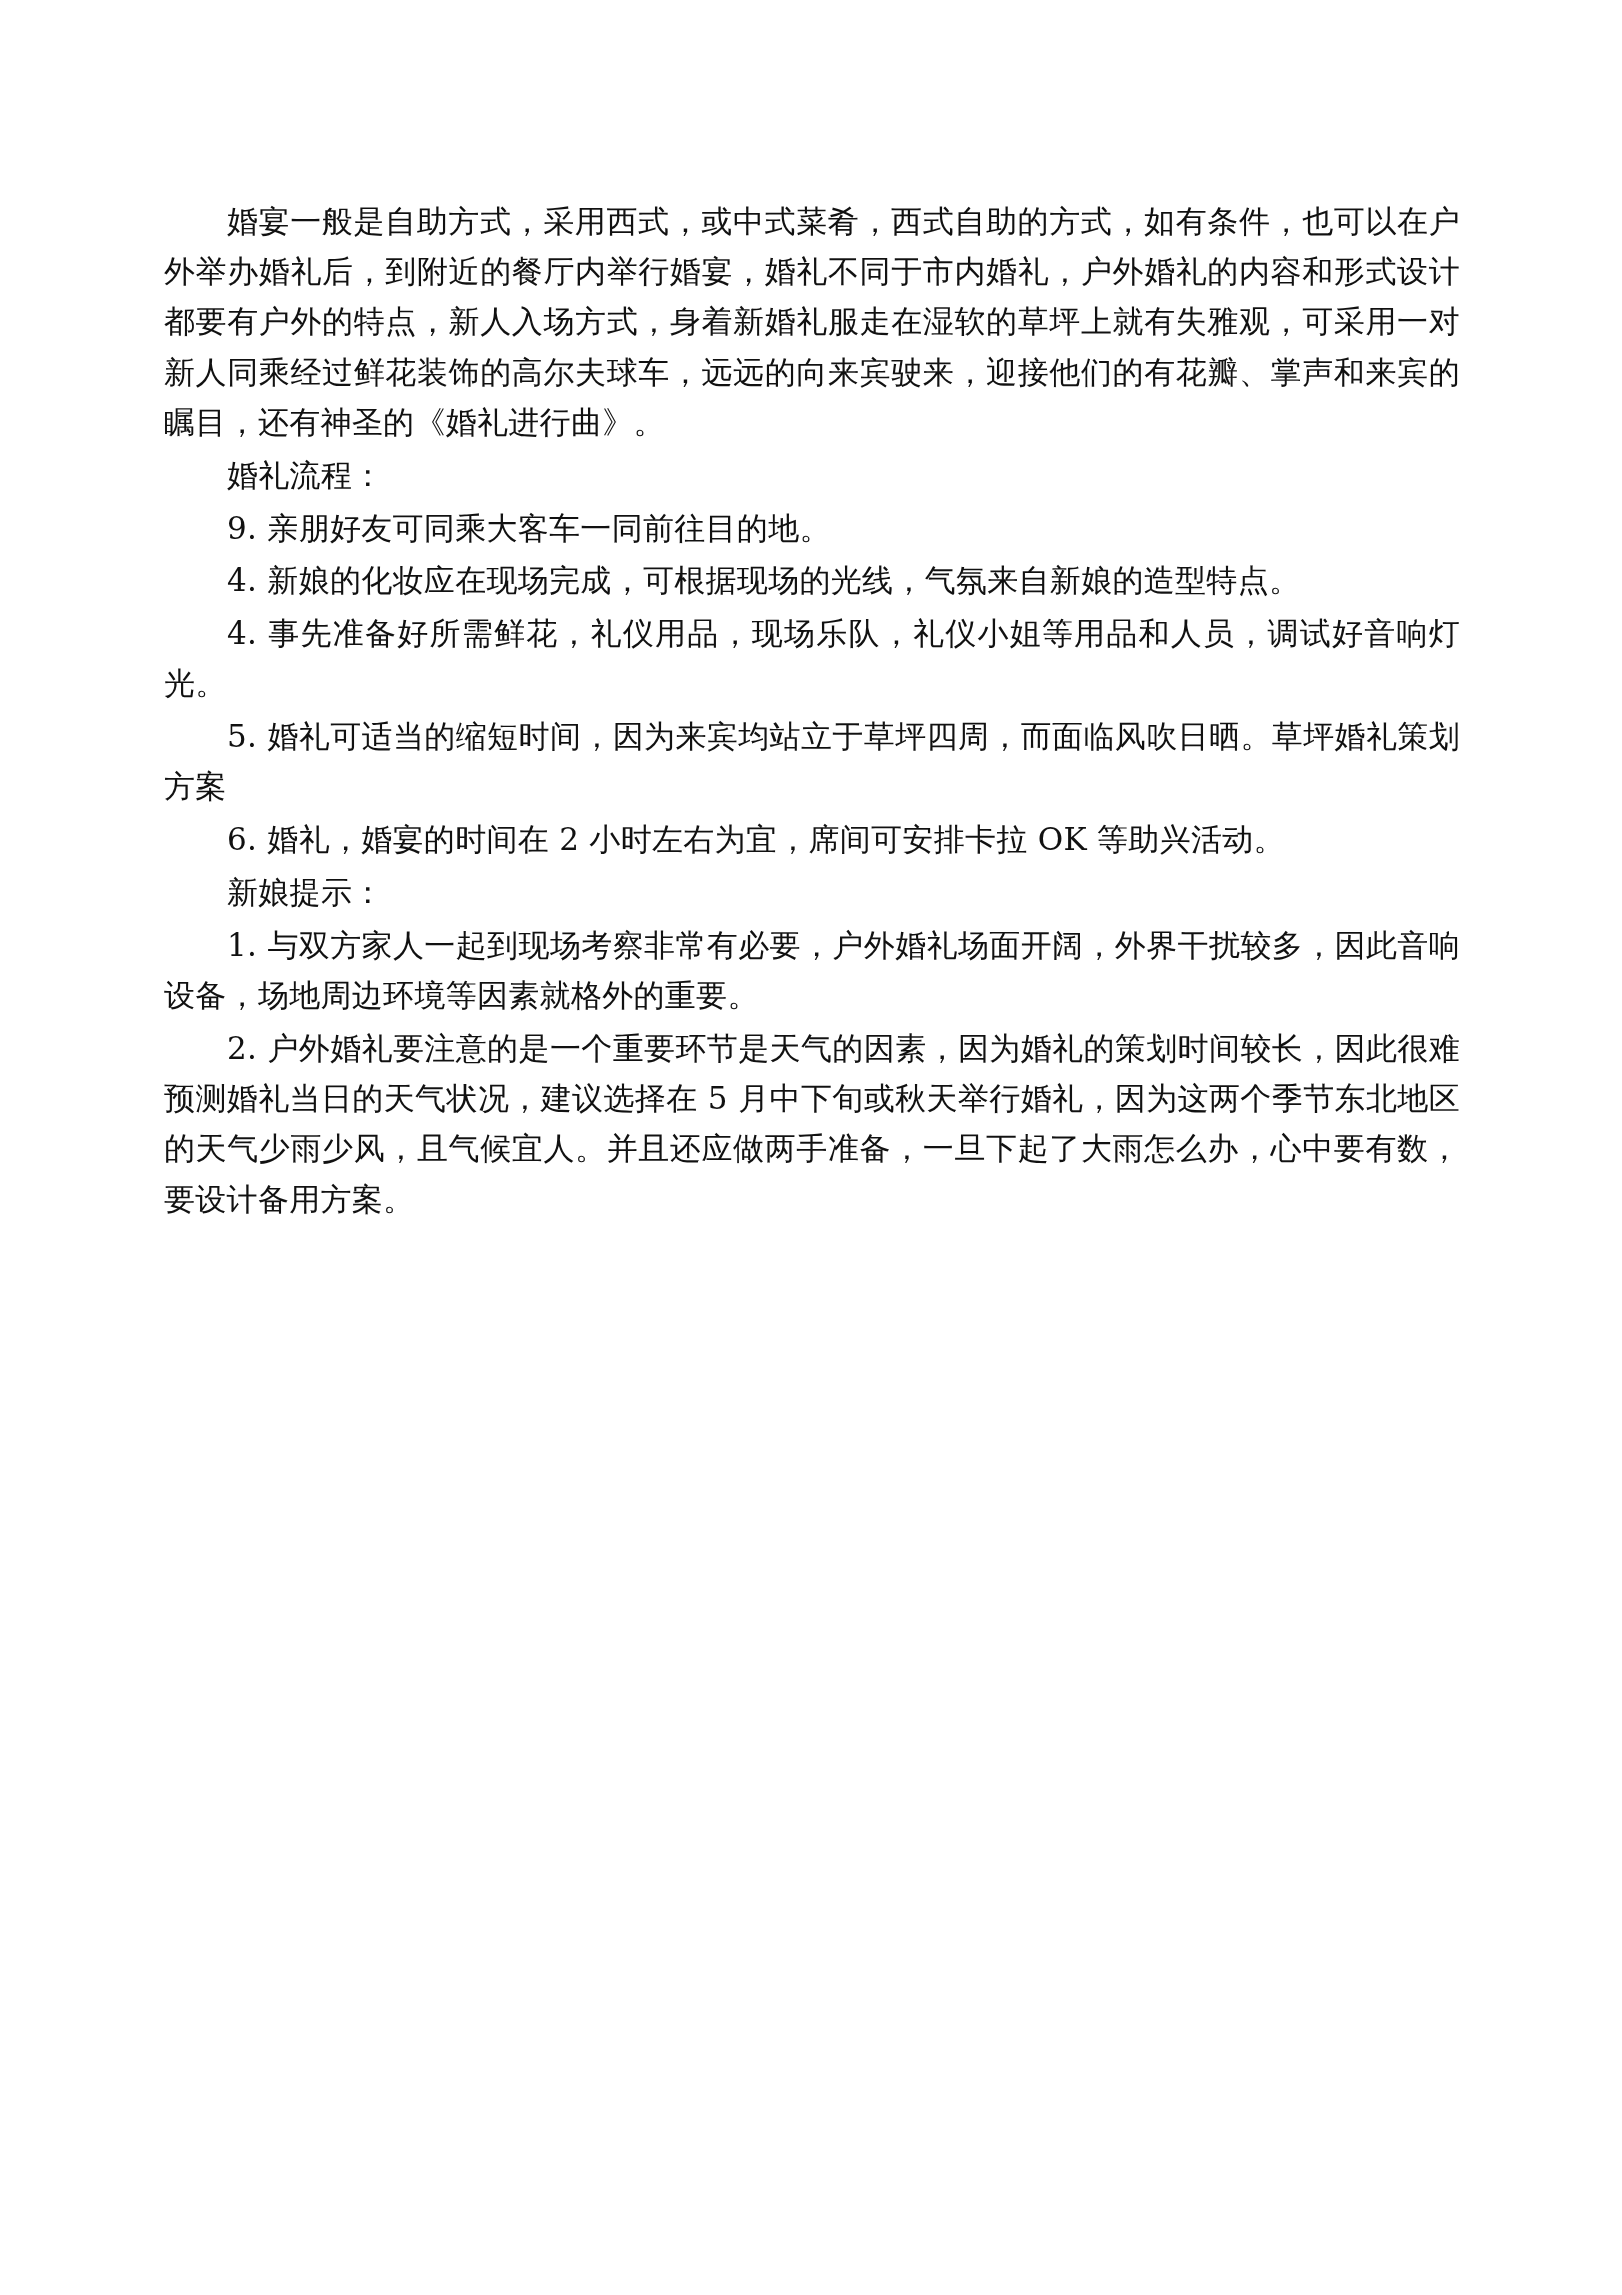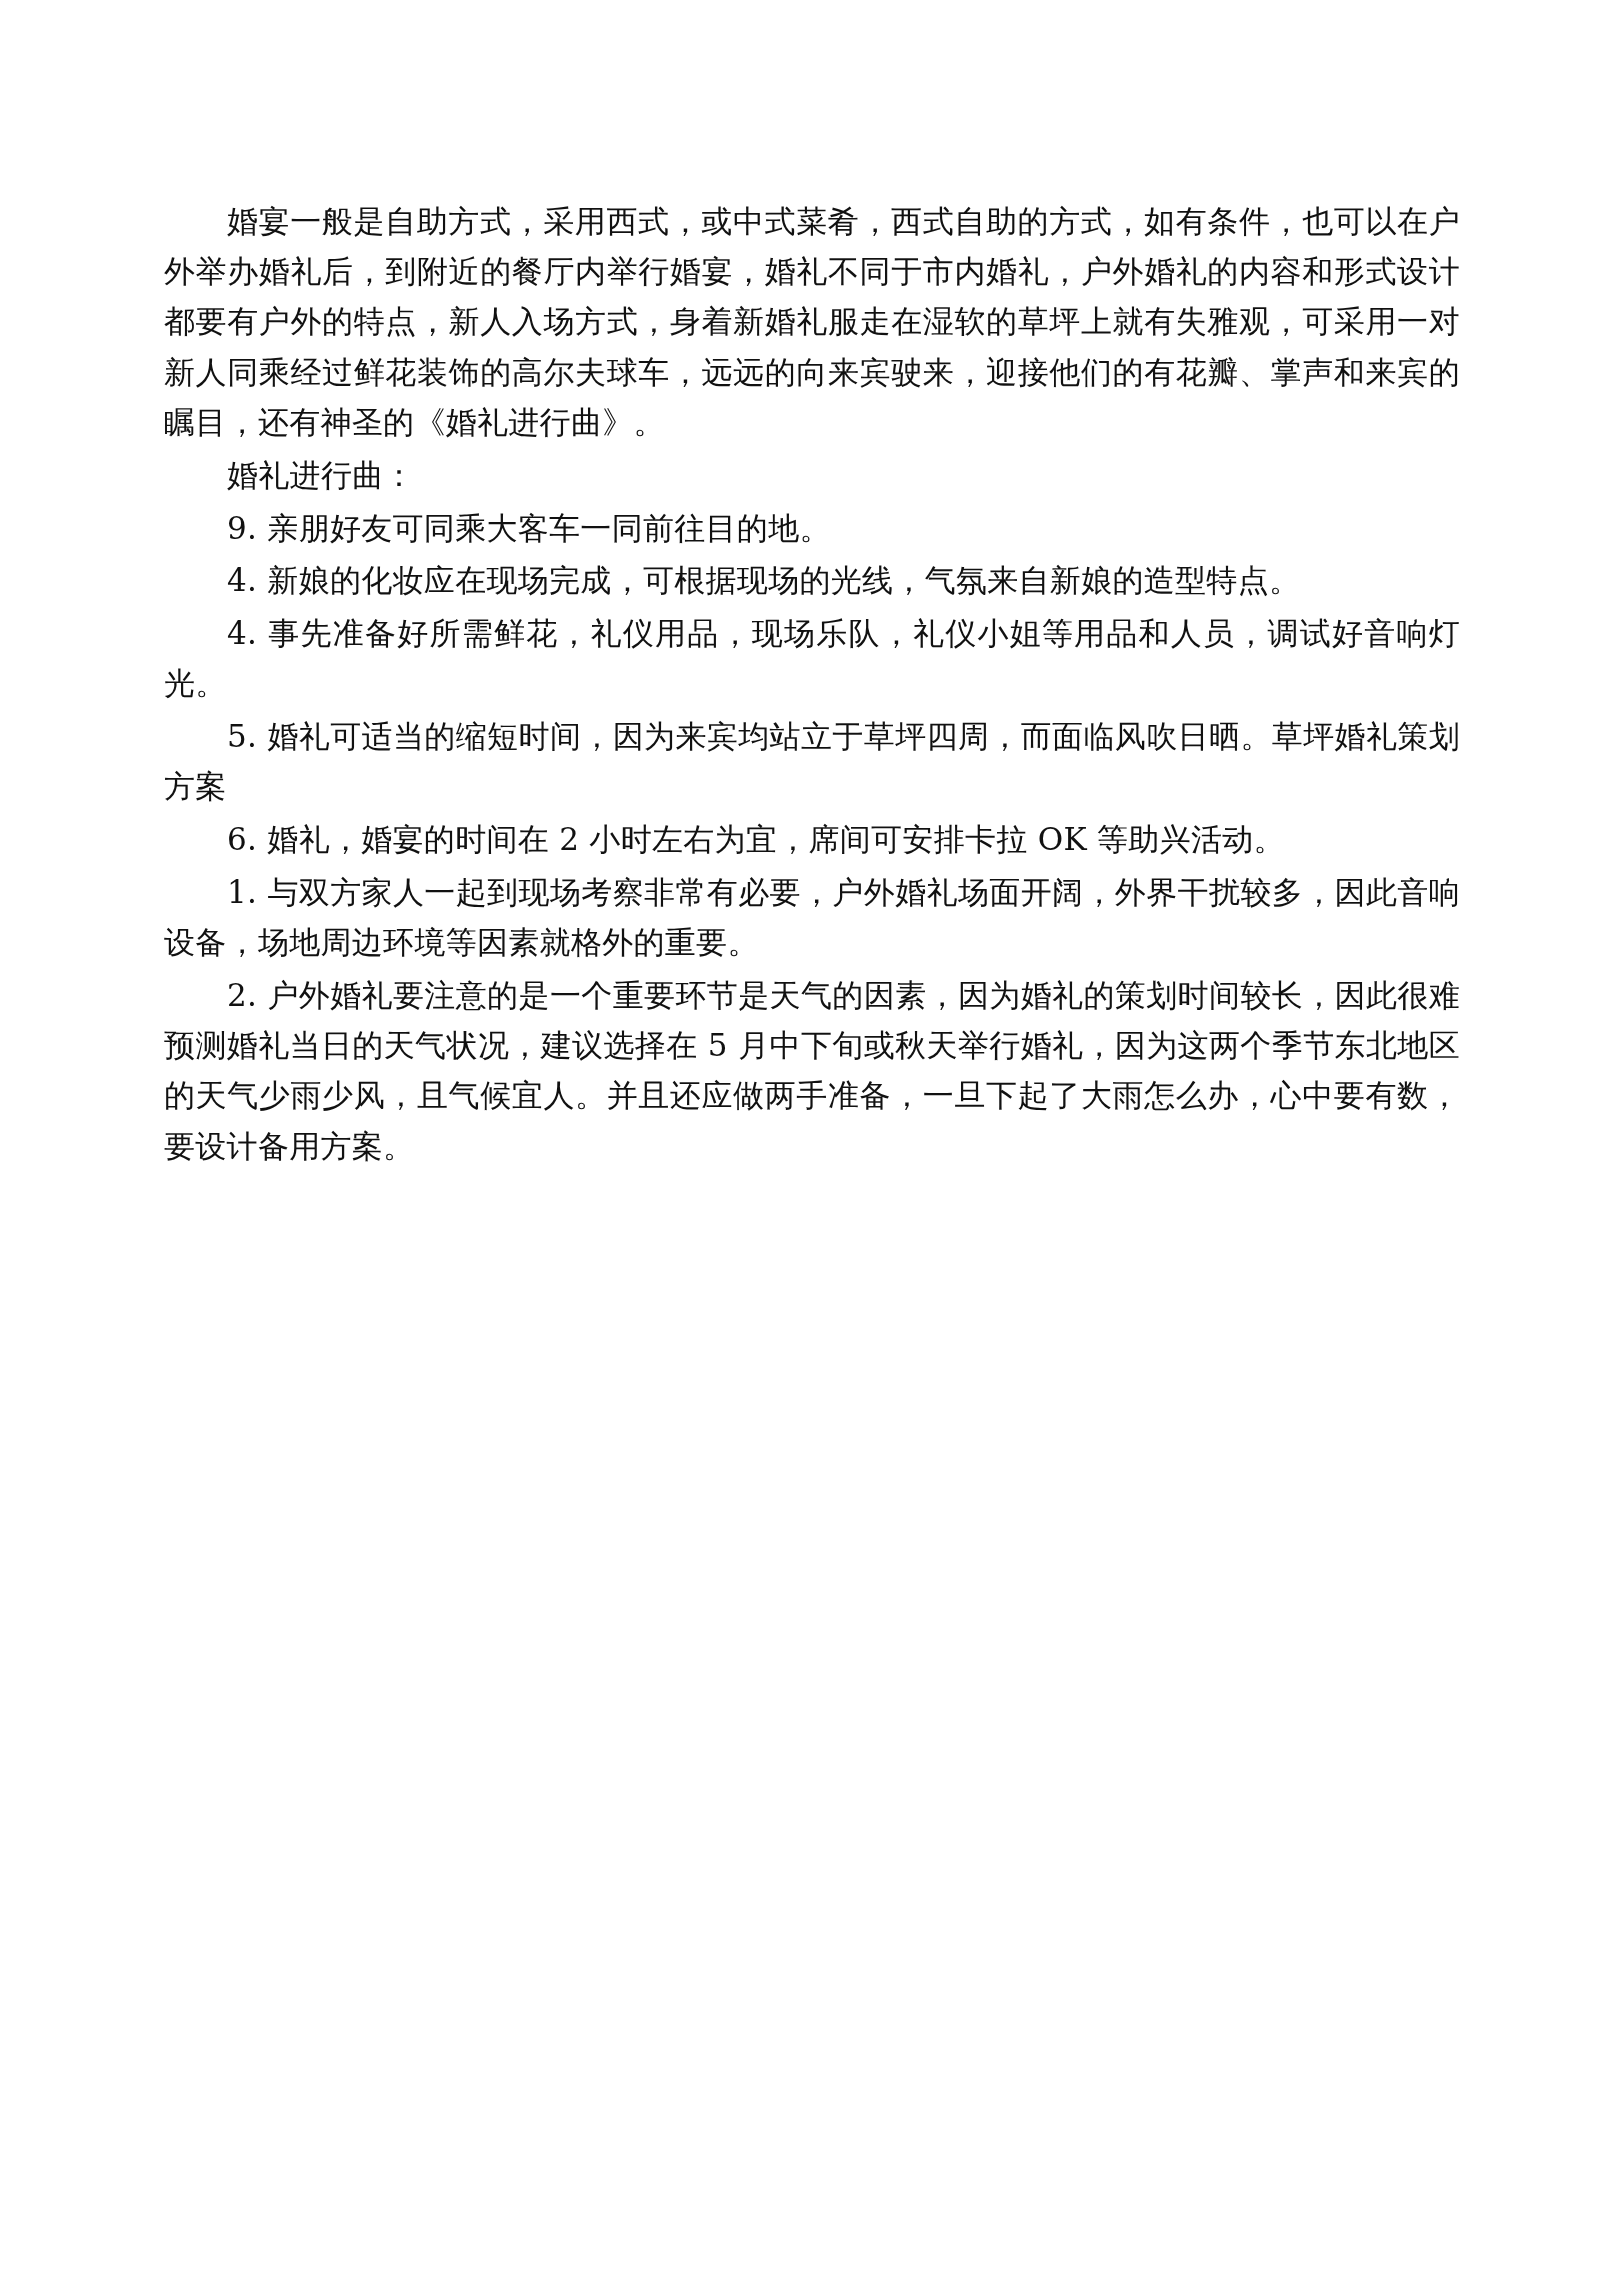--- a/index.html
+++ b/index.html
@@ -35,23 +35,24 @@
   p.indent {
     text-indent: 63px;
   }
 </style>
 </head>
 <body>
 
 <div class="page">
   <div class="doc-body">
     <p class="para indent">婚宴一般是自助方式，采用西式，或中式菜肴，西式自助的方式，如有条件，也可以在户外举办婚礼后，到附近的餐厅内举行婚宴，婚礼不同于市内婚礼，户外婚礼的内容和形式设计都要有户外的特点，新人入场方式，身着新婚礼服走在湿软的草坪上就有失雅观，可采用一对新人同乘经过鲜花装饰的高尔夫球车，远远的向来宾驶来，迎接他们的有花瓣、掌声和来宾的瞩目，还有神圣的《婚礼进行曲》。</p>
-    <p class="para indent">婚礼进行曲：</p>
+    <p class="para indent">婚礼流程：</p>
     <p class="para indent">9. 亲朋好友可同乘大客车一同前往目的地。</p>
     <p class="para indent">4. 新娘的化妆应在现场完成，可根据现场的光线，气氛来自新娘的造型特点。</p>
     <p class="para indent">4. 事先准备好所需鲜花，礼仪用品，现场乐队，礼仪小姐等用品和人员，调试好音响灯光。</p>
     <p class="para indent">5. 婚礼可适当的缩短时间，因为来宾均站立于草坪四周，而面临风吹日晒。草坪婚礼策划方案</p>
     <p class="para indent">6. 婚礼，婚宴的时间在 2 小时左右为宜，席间可安排卡拉 OK 等助兴活动。</p>
+    <p class="para indent">新娘提示：</p>
     <p class="para indent">1. 与双方家人一起到现场考察非常有必要，户外婚礼场面开阔，外界干扰较多，因此音响设备，场地周边环境等因素就格外的重要。</p>
     <p class="para indent">2. 户外婚礼要注意的是一个重要环节是天气的因素，因为婚礼的策划时间较长，因此很难预测婚礼当日的天气状况，建议选择在 5 月中下旬或秋天举行婚礼，因为这两个季节东北地区的天气少雨少风，且气候宜人。并且还应做两手准备，一旦下起了大雨怎么办，心中要有数，要设计备用方案。</p>
   </div>
 </div>
 
 
 </body></html>

